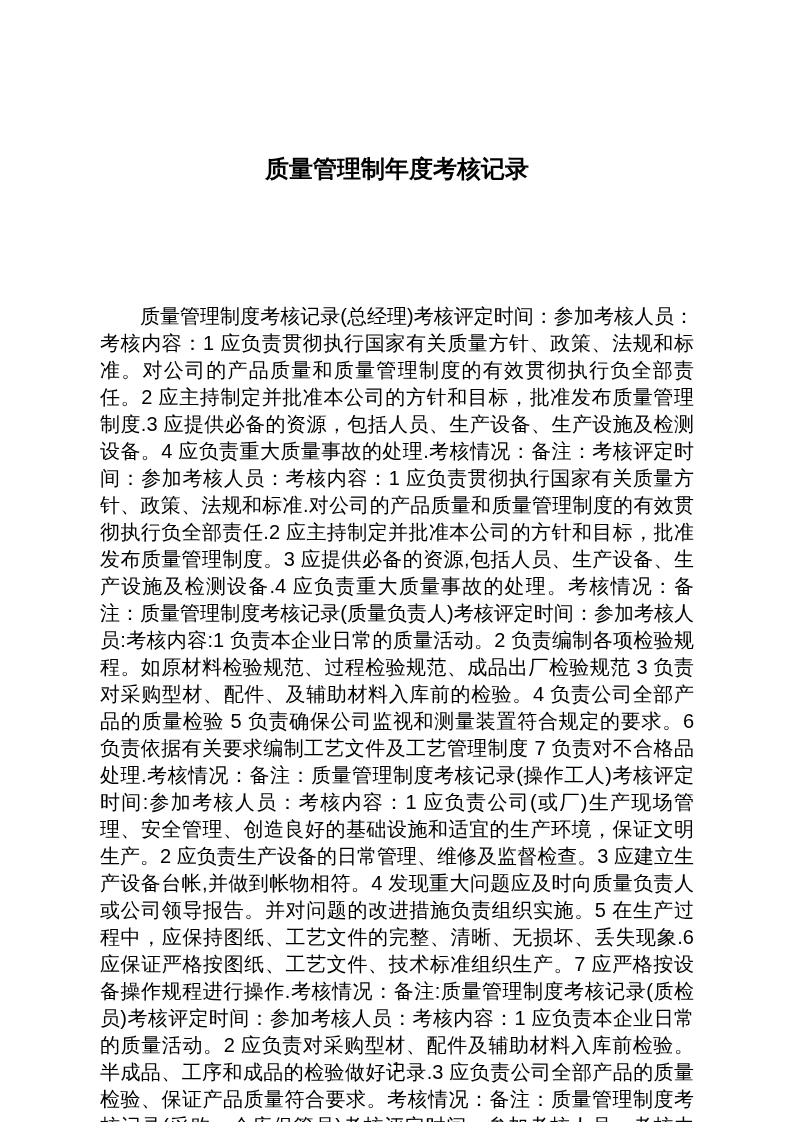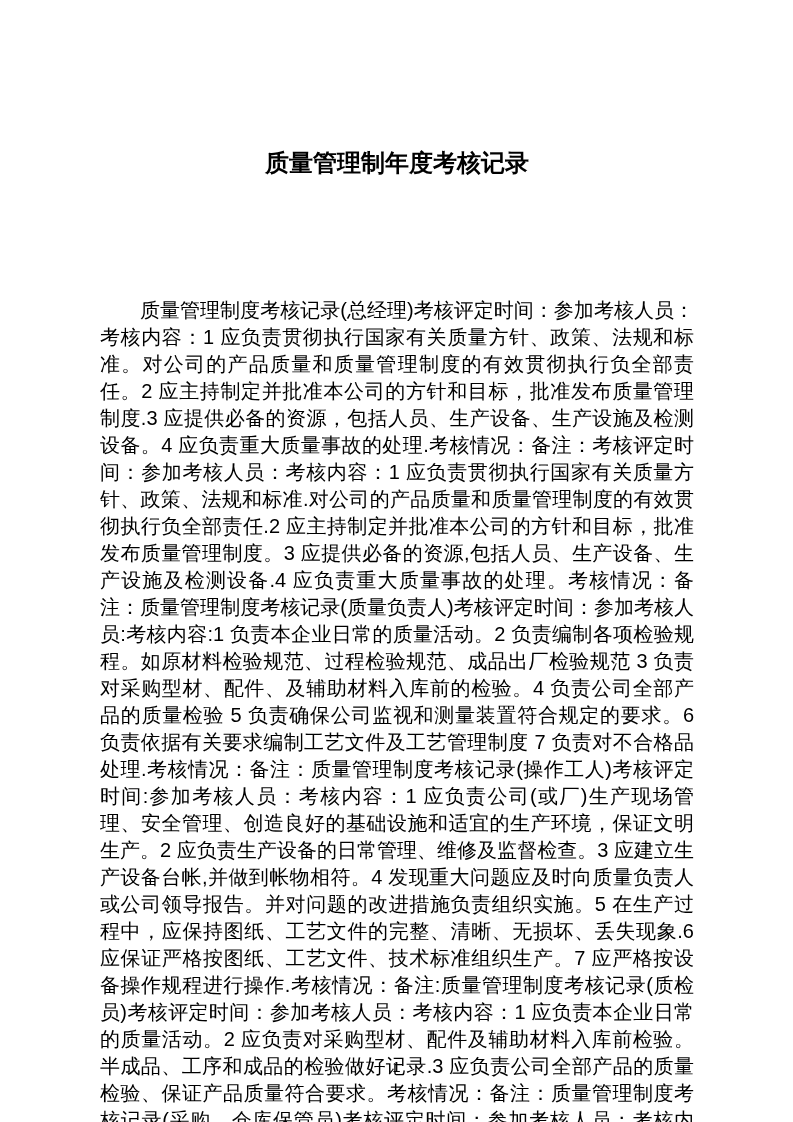--- a/index.html
+++ b/index.html
@@ -13,21 +13,21 @@
     height: 1122px;
     margin: 0 auto;
     background: #ffffff;
     color: #000000;
     font-family: "Liberation Sans", "DejaVu Sans", sans-serif;
     box-sizing: border-box;
     padding: 0 99px 0 100px;
     overflow: hidden;
   }
   .doc-title {
-    margin: 8px;
+    margin: 14px;
     padding-top: 139px;
     text-align: center;
     font-size: 24px;
     font-weight: bold;
     line-height: 32px;
   }
   .doc-body {
     margin-top: 118px;
     font-size: 20px;
     line-height: 27px;

